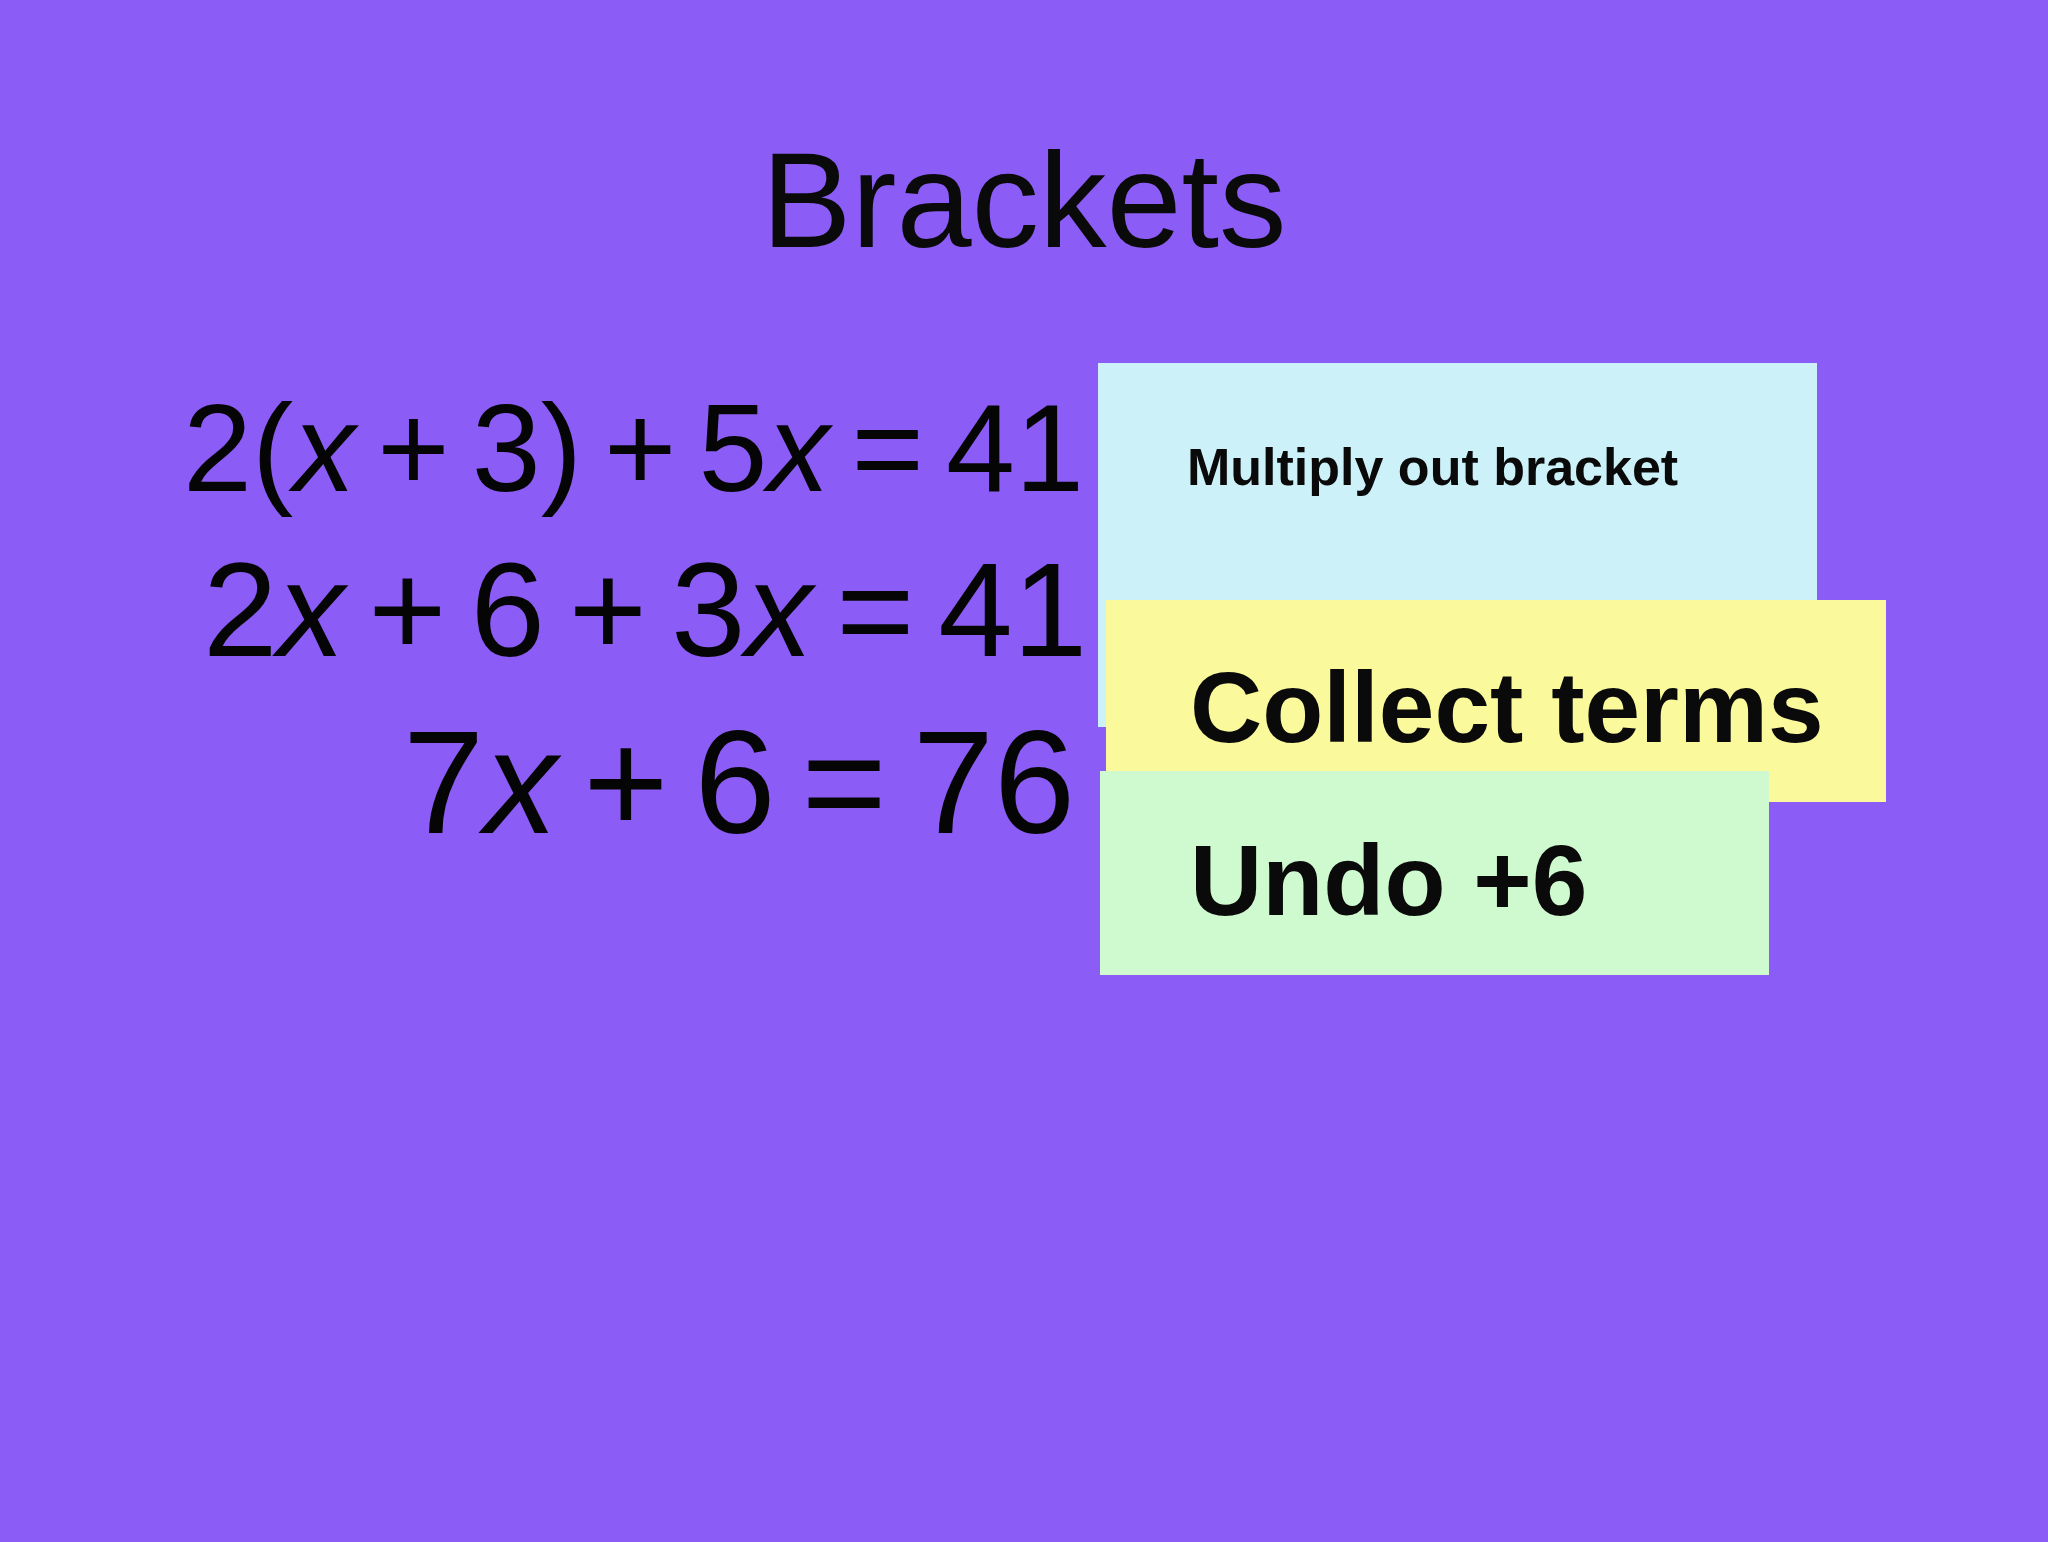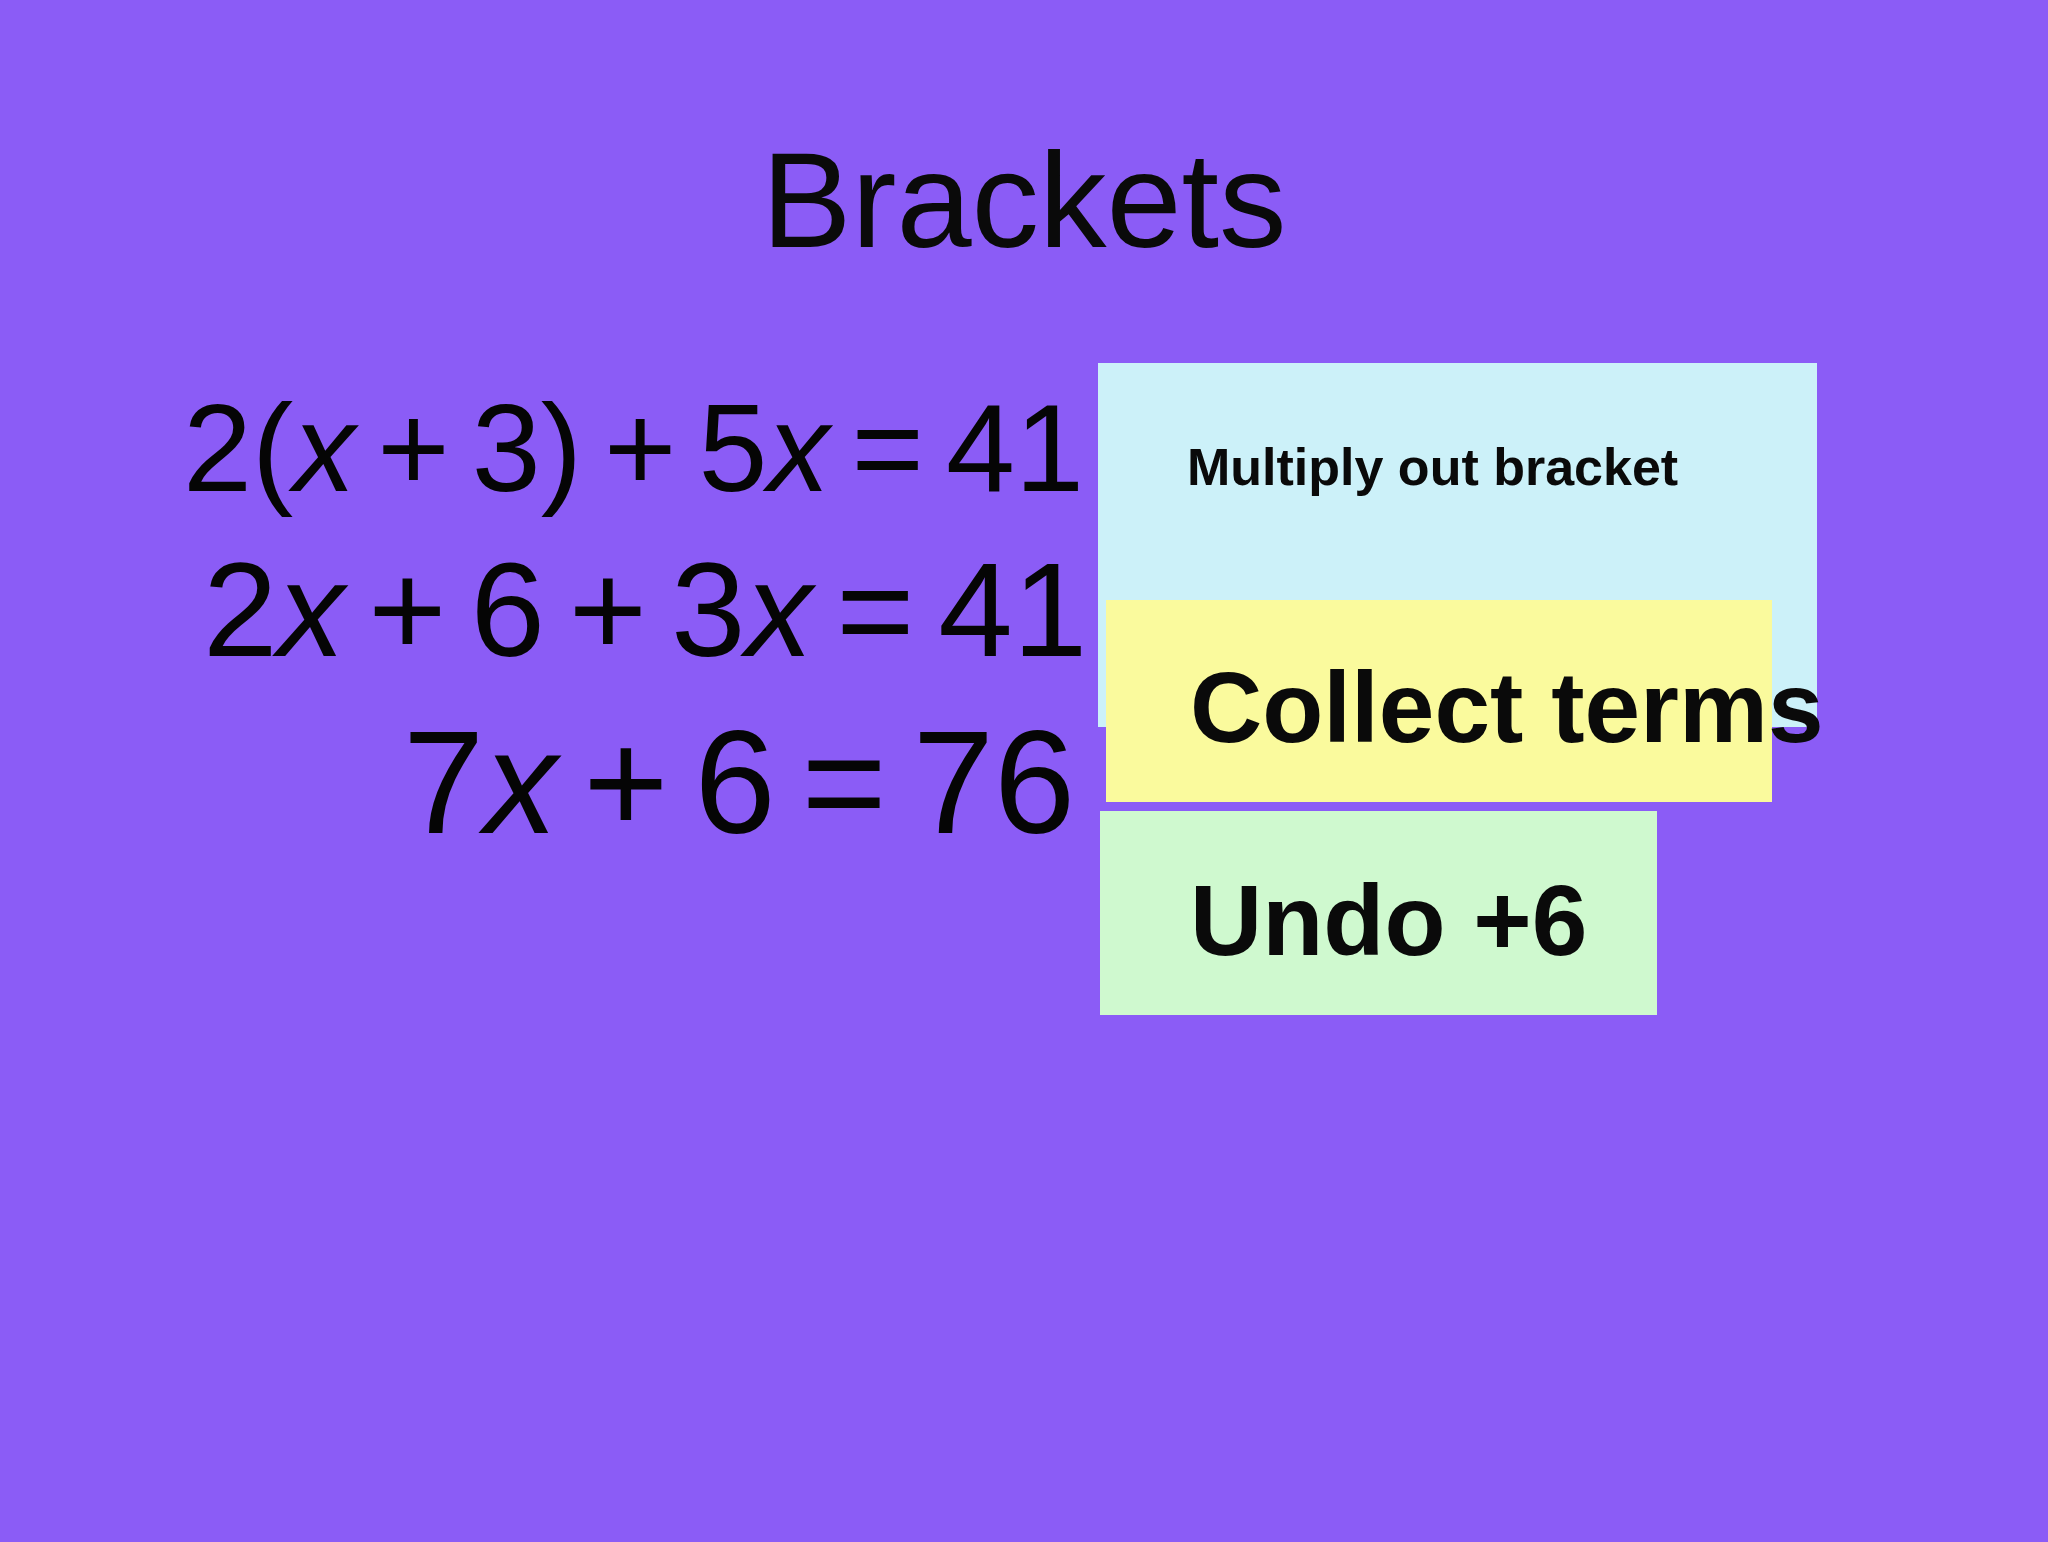--- a/index.html
+++ b/index.html
@@ -40,22 +40,22 @@
   .eq .it {
     font-style: italic;
   }
   .eq-1 { left: 183px; top: 386px; font-size: 124px; }
   .eq-2 { left: 203px; top: 543px; font-size: 134px; }
   .eq-3 { left: 403px; top: 710px; font-size: 146px; }
   .callout {
     position: absolute;
   }
   .callout-cyan   { left: 1098px; top: 363px; width: 719px; height: 364px; z-index: 1; }
-  .callout-yellow { left: 1106px; top: 600px; width: 666px; height: 202px; z-index: 2; }
-  .callout-green  { left: 1100px; top: 771px; width: 557px; height: 204px; z-index: 3; margin-top: 40px; }
+  .callout-yellow { left: 1106px; top: 600px; width: 780px; height: 202px; z-index: 2; }
+  .callout-green  { left: 1100px; top: 771px; width: 669px; height: 204px; z-index: 3; }
   .callout-label {
     position: absolute;
     font-weight: 700;
     color: #0a0a0a;
   }
   .callout-cyan .callout-label {
     left: 89px;
     top: 42px;
     width: 640px;
     font-size: 52px;

